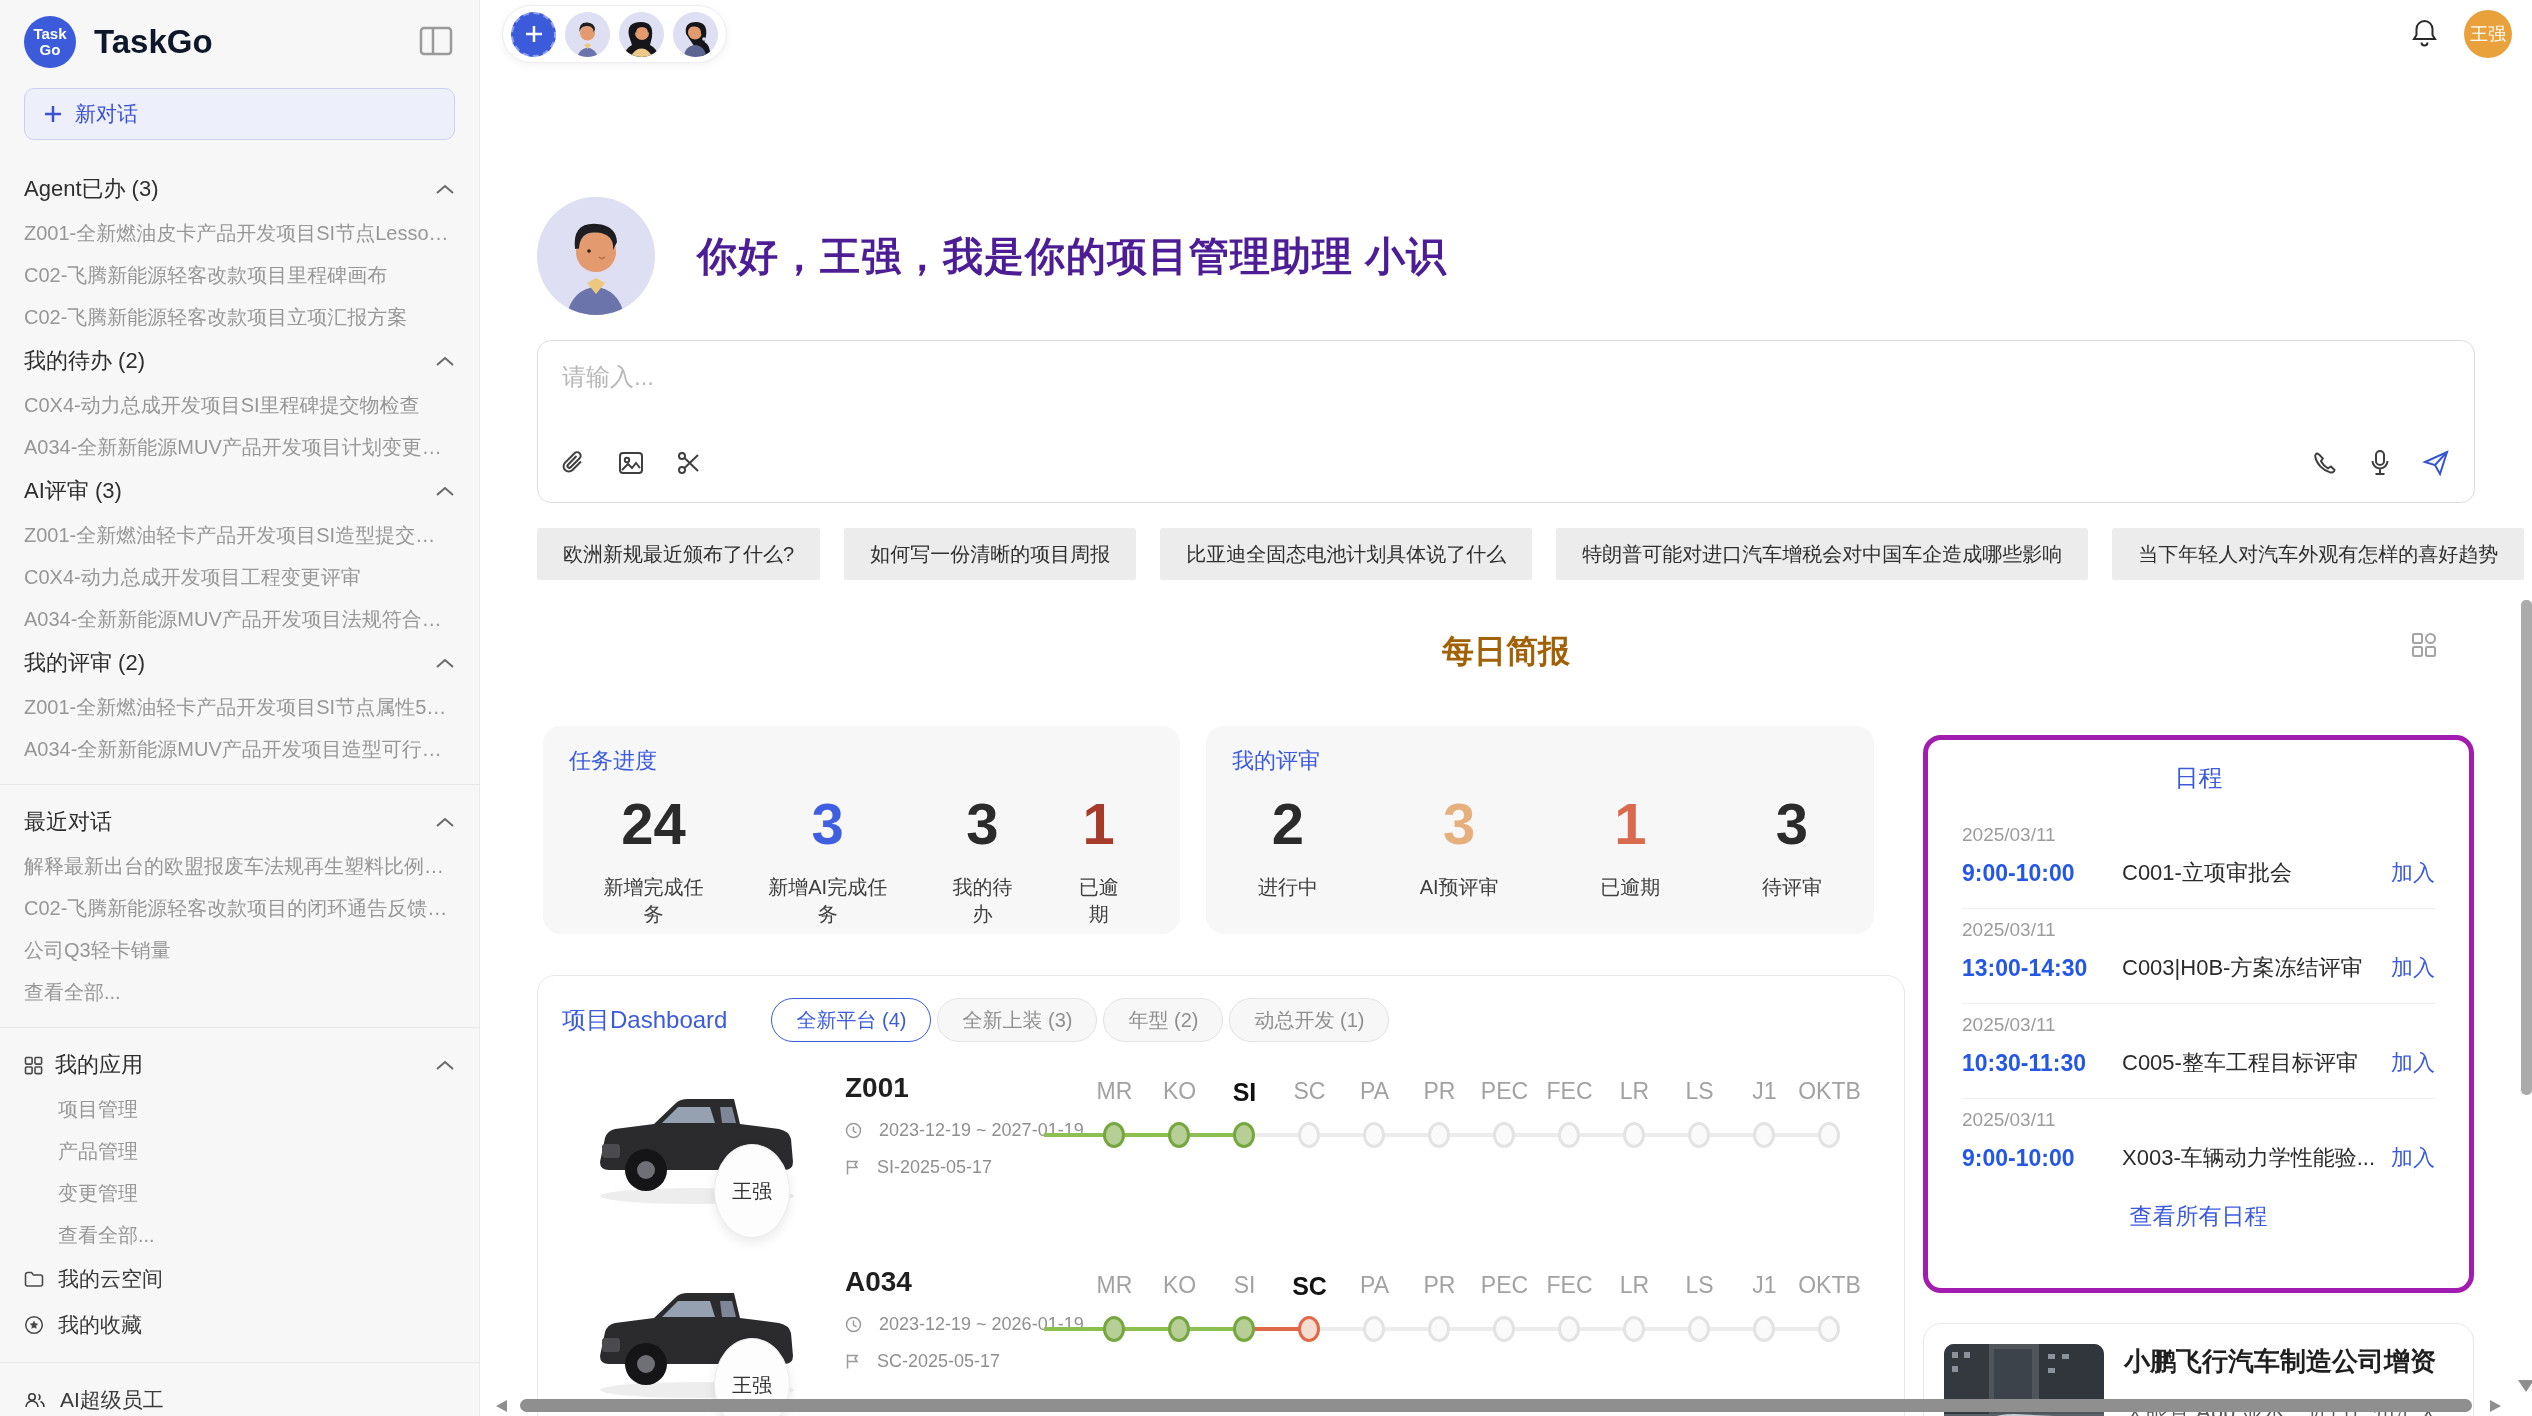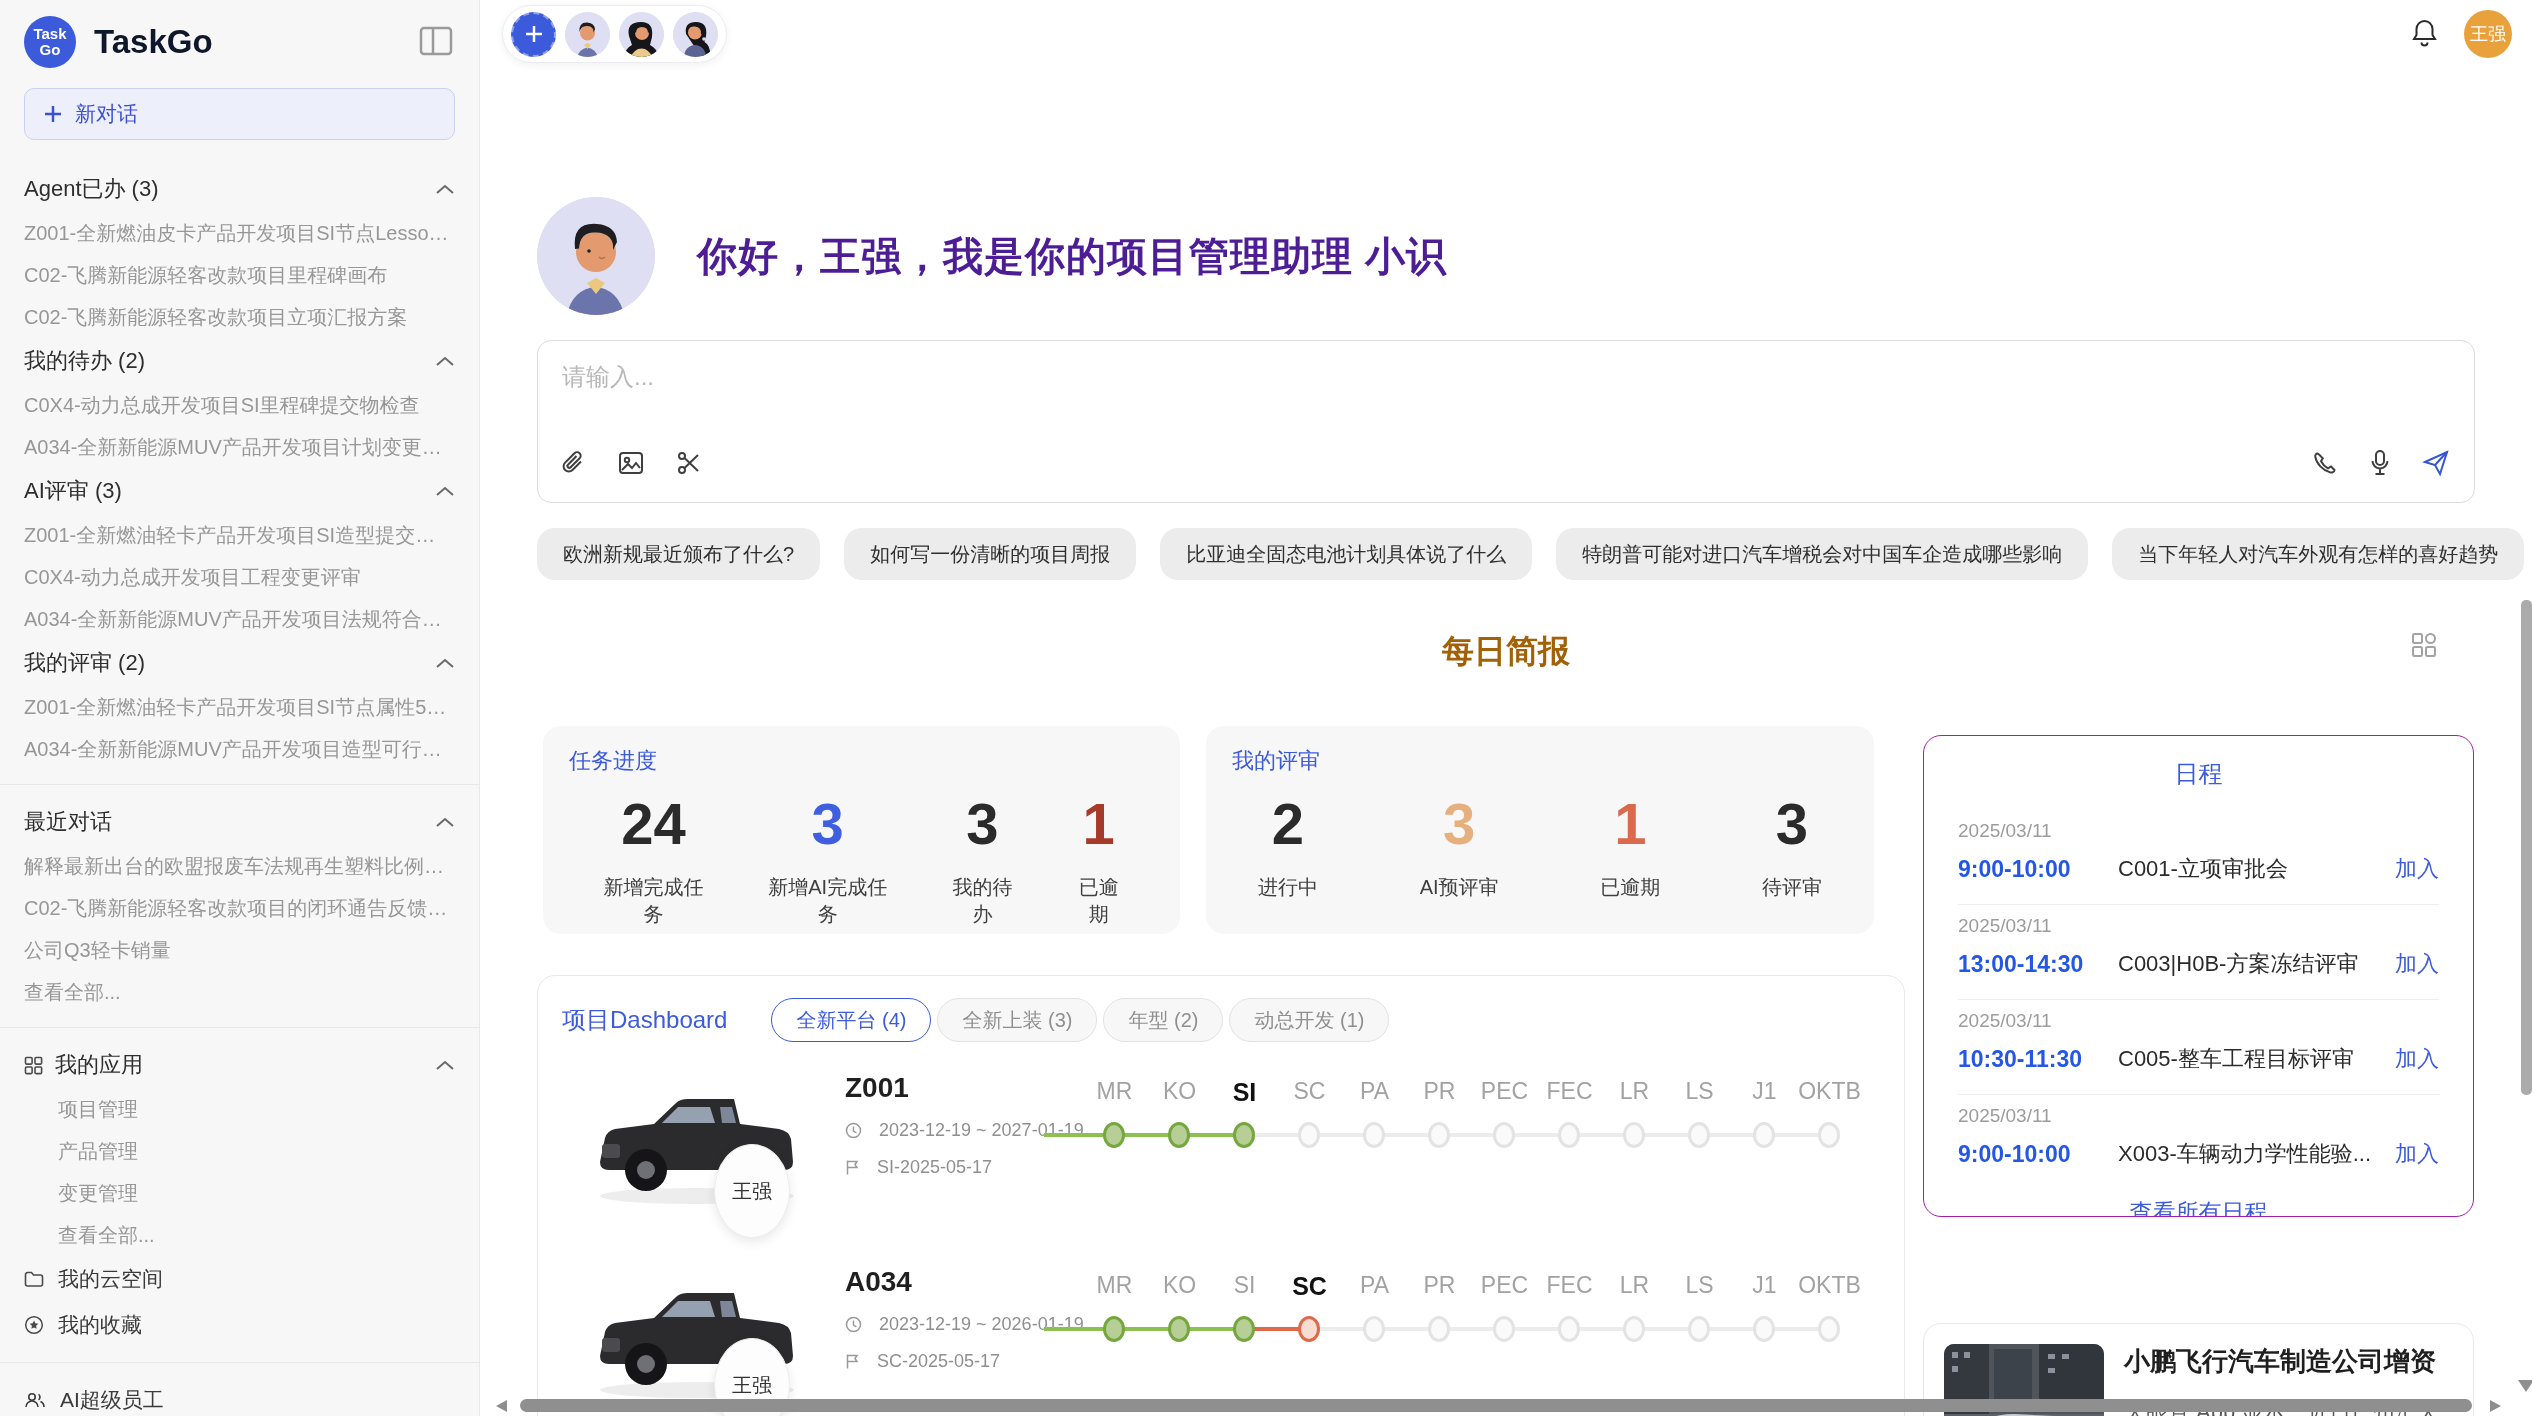--- a/index.html
+++ b/index.html
@@ -52,21 +52,21 @@
     border:1px solid #dcdcdc; border-radius:14px; background:#fff; padding:20px 24px 14px; }
   .composer textarea { width:100%; height:78px; border:none; outline:none; resize:none;
     font-family:inherit; font-size:24px; color:#333; background:transparent; }
   .composer textarea::placeholder { color:#b8b8b8; }
   .composer-bar { display:flex; justify-content:space-between; align-items:center; margin-top:6px; }
   .cbar-group { display:flex; align-items:center; gap:32px; }
   .ibtn { background:none; border:none; cursor:pointer; display:flex; align-items:center; }
 
   .chips { position:absolute; left:57px; top:528px; width:1938px; display:flex;
     justify-content:space-between; gap:24px; }
-  .chip { background:#ececec; border:none; border-radius:18px; height:52px; line-height:52px;
+  .chip { background:#ececec; border:none; border-radius:2px; height:52px; line-height:52px;
     padding:0 26px; font-size:20px; color:#2f2f2f; white-space:nowrap; cursor:pointer;
     font-family:inherit; }
 
   .briefing-head { position:absolute; left:57px; top:630px; width:1938px; text-align:center; }
   .briefing-head h2 { font-size:32px; font-weight:bold; color:#a16207; }
   .layout-btn { position:absolute; right:38px; top:2px; background:none; border:none; cursor:pointer; }
 
   .stat-card { position:absolute; top:726px; height:208px; background:#f7f7f8; border-radius:18px;
     padding:20px 26px; }
   .stat-card.c1 { left:63px; width:637px; }
@@ -101,22 +101,22 @@
   .ms-labels span.cur { color:#111; font-weight:bold; font-size:25px; }
   .dots { position:relative; height:40px; margin-top:8px; }
   .seg { position:absolute; top:18px; height:4px; background:#ececec; }
   .seg.green { background:#8cc152; } .seg.red { background:#e0694a; }
   .dot { position:absolute; top:7px; width:22px; height:26px; border-radius:50%;
     background:#fafafa; border:3px solid #e3e3e3; }
   .dot.g { background:#b7cf97; border-color:#76a73f; }
   .dot.r { background:#f5ddd2; border-color:#e0694a; }
 
   
-  .schedule { position:absolute; left:1443px; top:735px; width:551px; height:482px;
-    background:#fff; border:1px solid #a21caf; border-radius:18px; padding:22px 34px 14px; overflow:hidden; }
+  .schedule { position:absolute; left:1443px; top:735px; width:551px; height:558px;
+    background:#fff; border:5px solid #a21caf; border-radius:18px; padding:22px 34px 14px; overflow:hidden; }
   .schedule h3 { text-align:center; font-size:24px; color:#3b5bdb; font-weight:normal; margin-bottom:20px; }
   .sched-item .sdate { font-size:19px; color:#9c9c9c; }
   .sched-row { display:flex; align-items:center; margin-top:12px; }
   .stime { width:160px; font-size:23px; font-weight:bold; color:#2457e6; }
   .stitle { flex:1; font-size:22px; color:#2b2b2b; white-space:nowrap; overflow:hidden; }
   .sjoin { font-size:22px; color:#3b5bdb; background:none; border:none; cursor:pointer; font-family:inherit; }
   .sched-item { padding:10px 0 20px; border-bottom:1px solid #efefef; }
   .sched-item:last-of-type { border-bottom:none; }
   .view-all { display:block; margin:8px auto 0; background:none; border:none; color:#3b5bdb;
     font-size:23px; cursor:pointer; font-family:inherit; }

